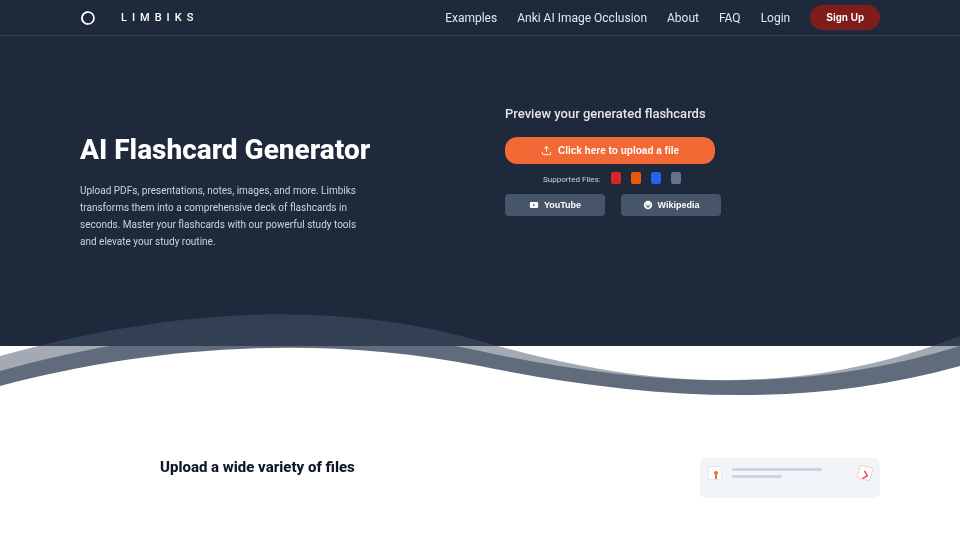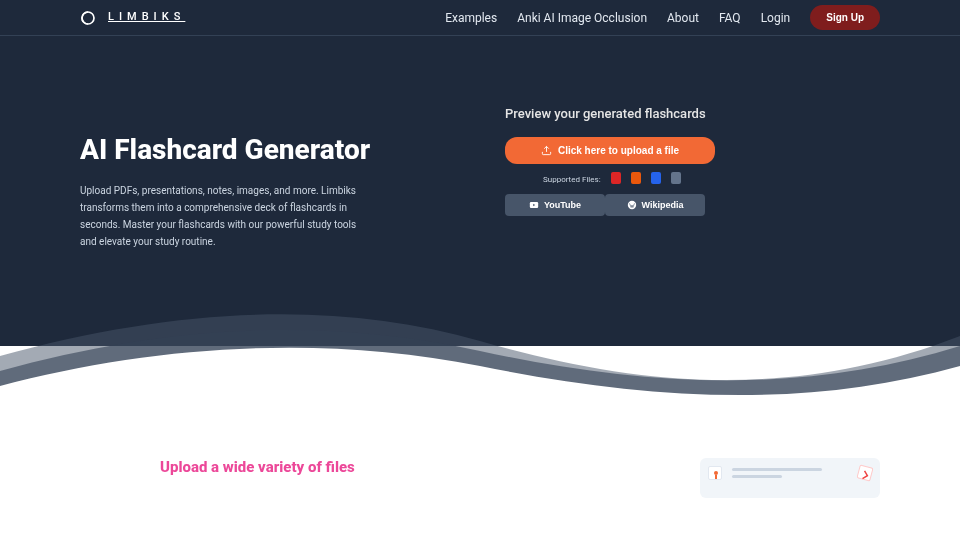--- a/index.html
+++ b/index.html
@@ -10,23 +10,23 @@
       border-bottom: 1px solid #334155;
       padding: 0 80px;
       height: 36px;
       display: flex;
       align-items: center;
       justify-content: space-between;
     }
     
     .logo {
       display: flex;
-      gap: 12px;
-      color: #fff;
-      text-decoration: underline;
+      align-items: center;
+      gap: 25px;
+      color: #fff;
     }
     
     .logo-icon {
       width: 16px;
       height: 16px;
     }
     
     .logo-text {
       font-size: 11px;
       letter-spacing: 5px;
@@ -154,21 +154,21 @@
       height: 1px;
       width: 80px;
       background: #475569;
       top: 50%;
     }
     .or-try::before { left: 0; }
     .or-try::after { left: 125px; }
     
     .alt-buttons {
       display: flex;
-      gap: 0;
+      gap: 16px;
       align-items: flex-end;
     }
     
     .alt-btn {
       background: #475569;
       color: #fff;
       border: none;
       padding: 6px 12px;
       border-radius: 4px;
       font-size: 9px;
@@ -213,21 +213,21 @@
       align-items: flex-start;
       text-align: left;
       padding-left: 80px;
     }
     
     .section2-left {
       flex: 1;
     }
     
     .section2-subtitle {
-      color: #ec4899;
+      color: #0f172a;
       font-size: 15px;
       font-weight: 800;
       max-width: 200px;
     }
     
     .section2-right {
       width: 180px;
       height: 40px;
       background: #f1f5f9;
       border-radius: 6px;

